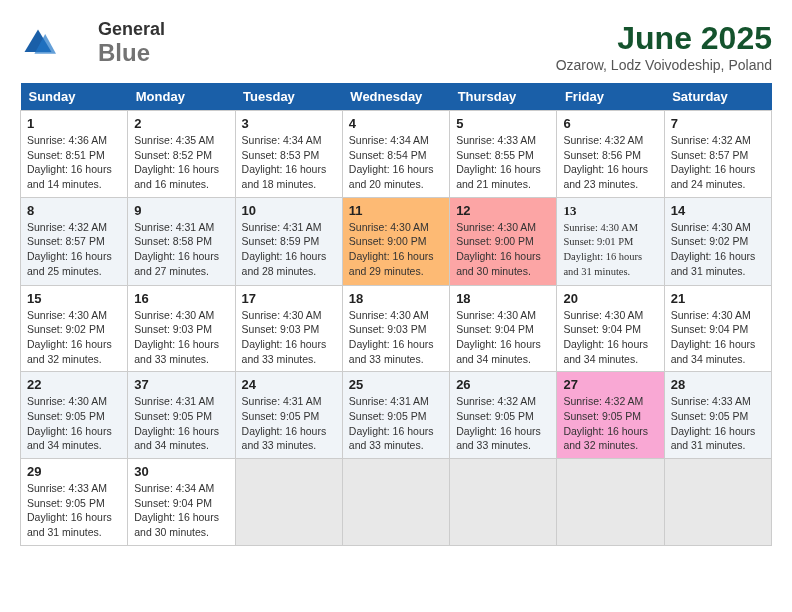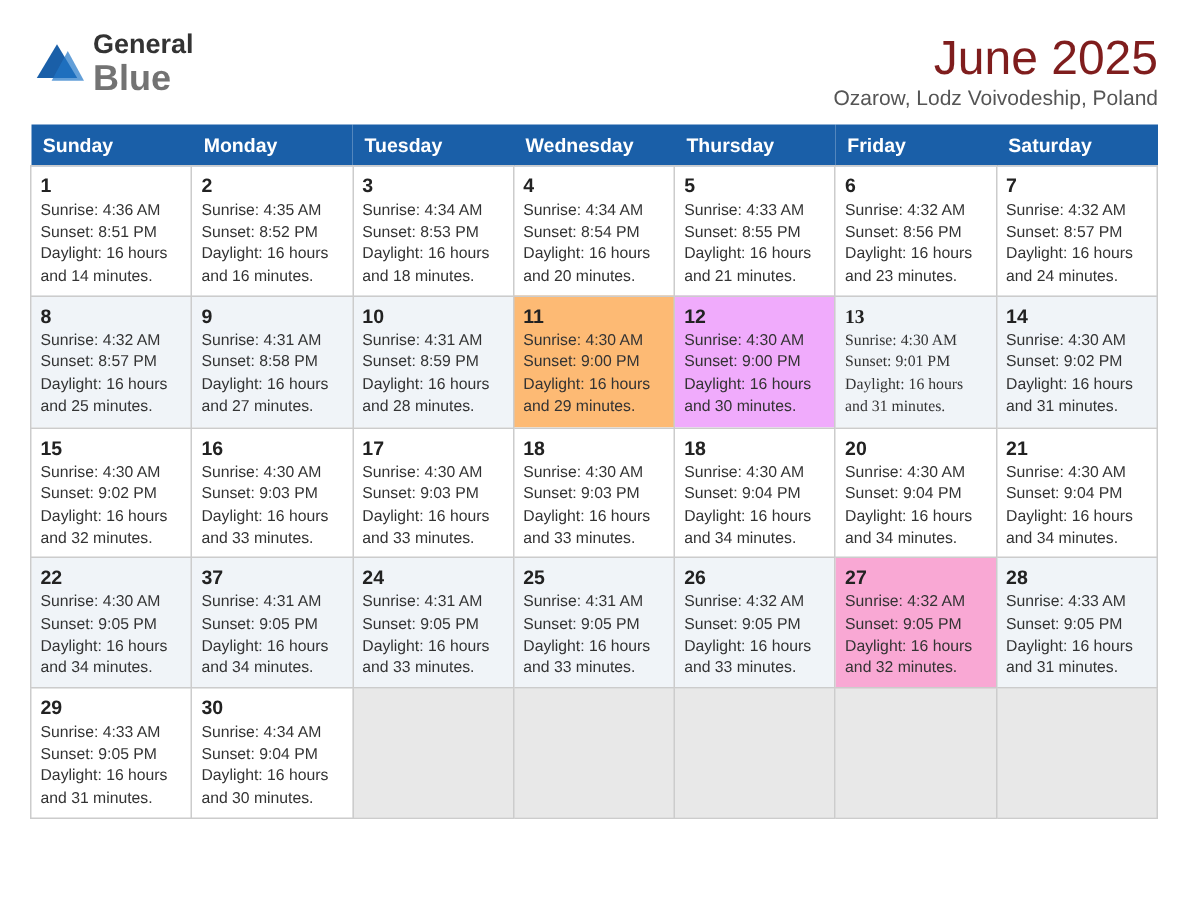--- a/index.html
+++ b/index.html
@@ -18,42 +18,43 @@
     }
     .logo {
       display: flex;
       align-items: center;
       gap: 6px;
     }
     .logo-text {
       display: flex;
       flex-direction: column;
       line-height: 1.1;
+      margin-left: 36px;
     }
     .logo-general {
       font-size: 18px;
       font-weight: bold;
       color: #333;
     }
     .logo-blue {
       font-size: 24px;
       font-weight: bold;
       color: #737373;
     }
     .logo-icon {
       width: 36px;
       height: 36px;
     }
     .title-area {
       text-align: right;
     }
     .month-title {
       font-size: 32px;
-      font-weight: normal;
-      color: #7f1d1d;
+      font-weight: bold;
+      color: #14532d;
     }
     .location {
       font-size: 14px;
       color: #555;
     }
     .calendar {
       width: 100%;
       border-collapse: collapse;
       font-size: 11px;
     }
@@ -168,21 +169,21 @@
           <div class="day-info">Sunrise: 4:31 AM<br>Sunset: 8:58 PM<br>Daylight: 16 hours and 27 minutes.</div>
         </td>
         <td style="background: rgb(240, 244, 248);">
           <span class="day-number">10</span>
           <div class="day-info">Sunrise: 4:31 AM<br>Sunset: 8:59 PM<br>Daylight: 16 hours and 28 minutes.</div>
         </td>
         <td style="background: #fdba74;">
           <span class="day-number">11</span>
           <div class="day-info">Sunrise: 4:30 AM<br>Sunset: 9:00 PM<br>Daylight: 16 hours and 29 minutes.</div>
         </td>
-        <td style="background: #f0abfc;">
+        <td style="background: #fca5a5;">
           <span class="day-number">12</span>
           <div class="day-info">Sunrise: 4:30 AM<br>Sunset: 9:00 PM<br>Daylight: 16 hours and 30 minutes.</div>
         </td>
         <td style="background: rgb(240, 244, 248); font-family: Liberation Serif, serif;">
           <span class="day-number">13</span>
           <div class="day-info">Sunrise: 4:30 AM<br>Sunset: 9:01 PM<br>Daylight: 16 hours and 31 minutes.</div>
         </td>
         <td style="background: rgb(240, 244, 248);">
           <span class="day-number">14</span>
           <div class="day-info">Sunrise: 4:30 AM<br>Sunset: 9:02 PM<br>Daylight: 16 hours and 31 minutes.</div>

